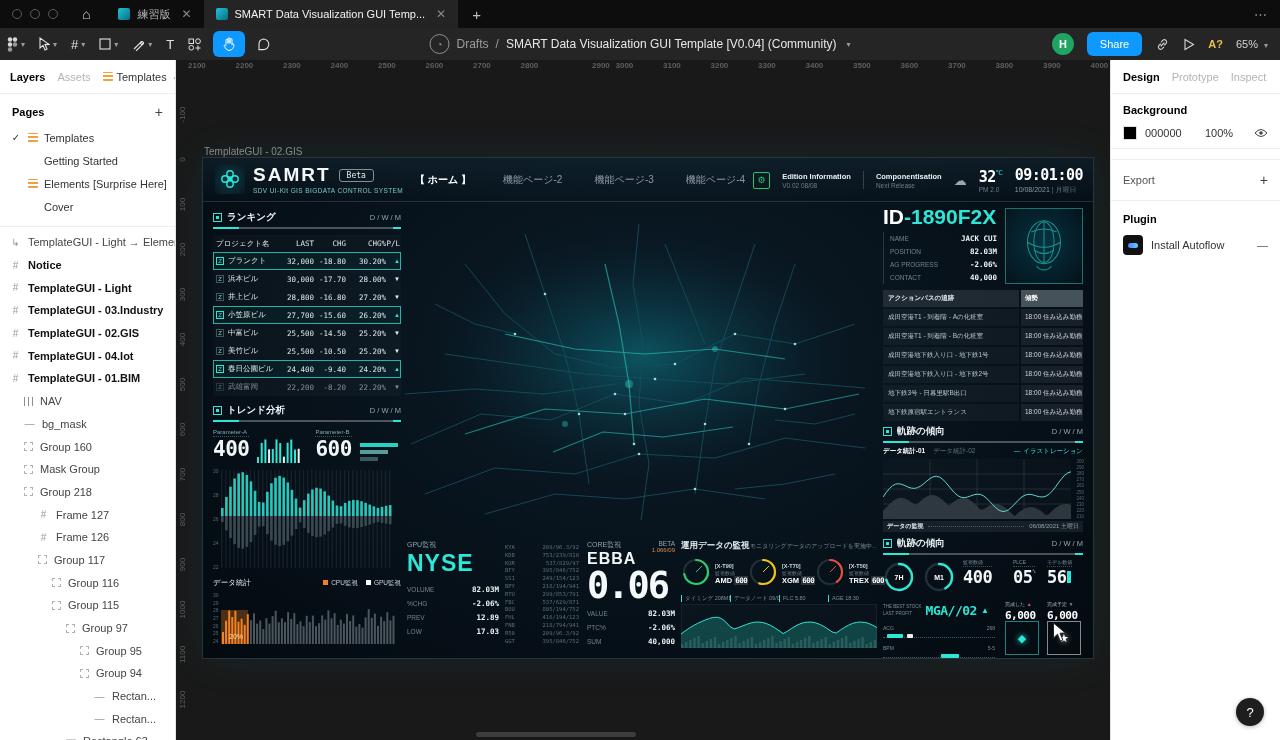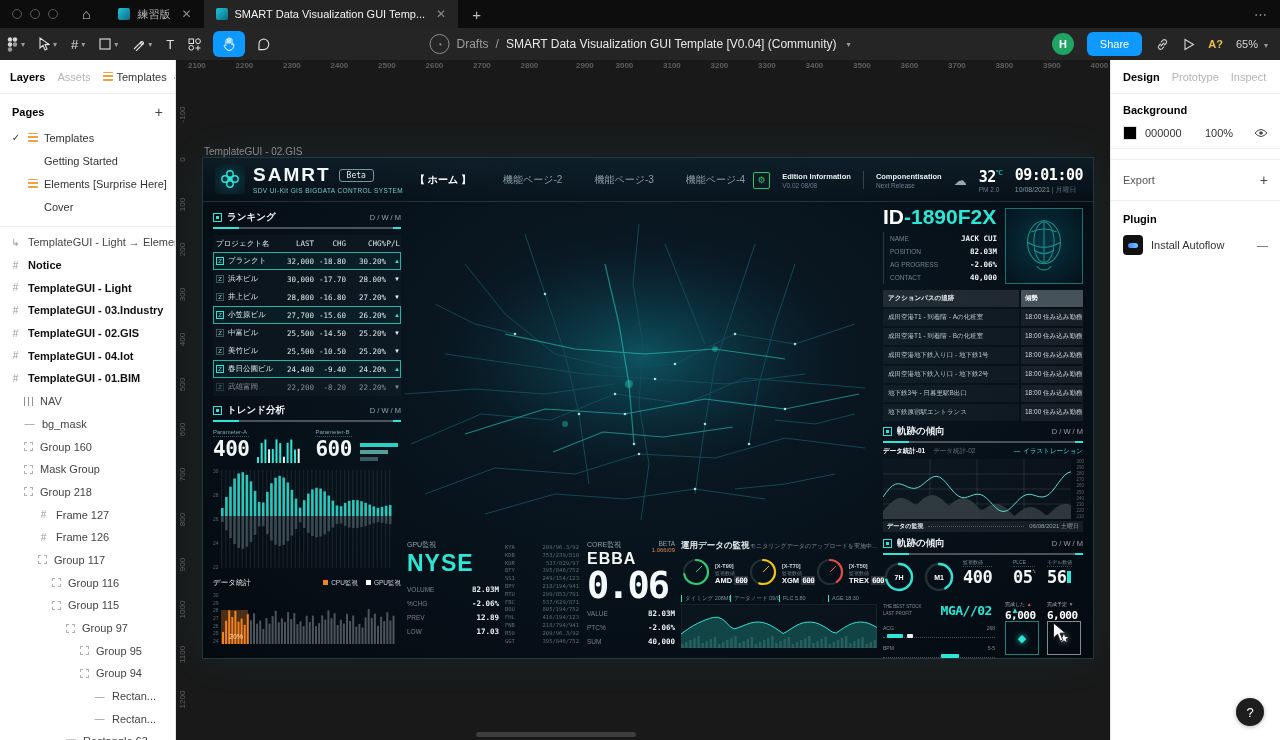--- a/index.html
+++ b/index.html
@@ -189,21 +189,21 @@
 .tf-r{color:#8fa3ab;}
 .traj2{position:absolute;left:680px;top:378px;width:200px;height:118px;}
 .t2-content{position:relative;height:100px;margin-top:4px;}
 .t2-gauge{position:absolute;width:32px;height:32px;}
 .t2-gauge .gl{position:absolute;inset:0;display:flex;align-items:center;justify-content:center;font-size:7px;color:#fff;font-weight:bold;}
 .t2-stat{position:absolute;top:0;}
 .t2-stat .lbl{font-size:5px;color:#7b8d96;border-bottom:1px dotted #3a565c;padding-bottom:1px;margin-bottom:2px;white-space:nowrap;}
 .t2-stat .val{font-size:17px;color:#f2f7f8;line-height:1;}
 .t2-stat .sup{font-size:5px;color:#8fa3ab;vertical-align:top;}
 .mbar{display:inline-block;width:4px;height:12px;background:#2ee6d6;vertical-align:baseline;margin-left:1px;}
-.best{position:absolute;left:0;top:44px;display:flex;align-items:center;gap:19px;}
+.best{position:absolute;left:0;top:44px;display:flex;align-items:center;gap:4px;}
 .best-lbls{font-size:4.5px;color:#7b8d96;line-height:1.5;}
 .best-val{font-size:13px;color:#2ee6d6;font-weight:bold;}
 .best-arrow{color:#2ee6d6;font-size:8px;}
 .cnt{position:absolute;top:42px;width:38px;}
 .cnt .lbl{font-size:5px;color:#a8b7be;white-space:nowrap;}
 .cnt .val{font-size:11px;color:#fff;margin-top:2px;}
 .arr-u{color:#e05c5c;font-size:5px;}
 .arr-d{color:#7b8d96;font-size:5px;}
 .slider{position:absolute;left:0;width:112px;}
 .sl-top{display:flex;justify-content:space-between;font-size:5px;color:#7b8d96;}
@@ -478,21 +478,21 @@
 <div class="canvas">
   <div class="ruler-h">
       <span style="left: 12px;">2100</span>
       <span style="left: 59.5px;">2200</span>
       <span style="left: 107px;">2300</span>
       <span style="left: 154.5px;">2400</span>
       <span style="left: 202px;">2500</span>
       <span style="left: 249.5px;">2600</span>
       <span style="left: 297px;">2700</span>
       <span style="left: 344.5px;">2800</span>
-      <span style="left: 400px;">2900</span>
+      <span style="left: 416px;">2900</span>
       <span style="left: 439.5px;">3000</span>
       <span style="left: 487px;">3100</span>
       <span style="left: 534.5px;">3200</span>
       <span style="left: 582px;">3300</span>
       <span style="left: 629.5px;">3400</span>
       <span style="left: 677px;">3500</span>
       <span style="left: 724.5px;">3600</span>
       <span style="left: 772px;">3700</span>
       <span style="left: 819.5px;">3800</span>
       <span style="left: 867px;">3900</span>

